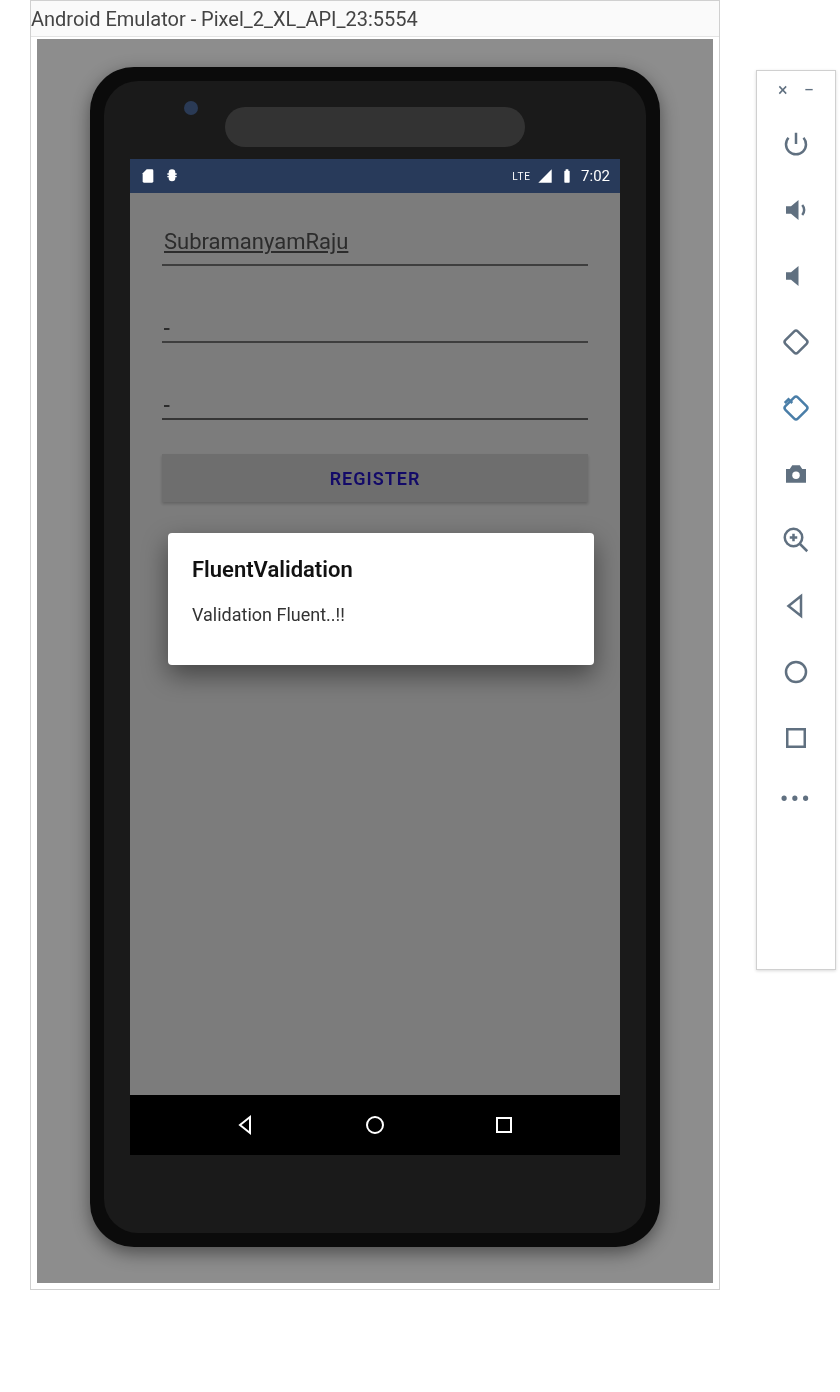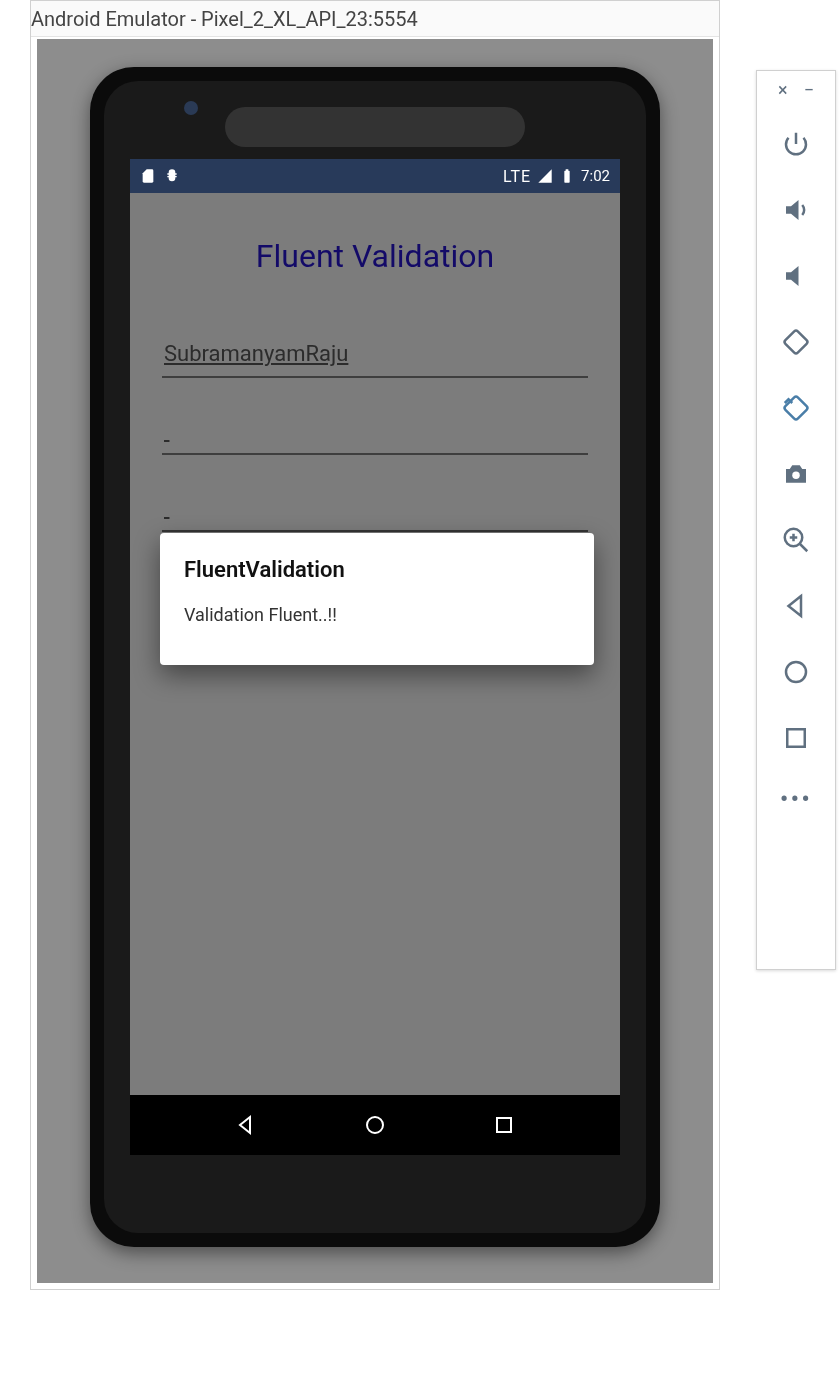--- a/index.html
+++ b/index.html
@@ -47,21 +47,21 @@
   }
 
   
   .statusbar {
     height: 34px; background: #283a5a; color: #fff; display: flex; align-items: center;
     padding: 0 10px; font-size: 15px;
   }
   .statusbar .left { display: flex; gap: 8px; align-items: center; }
   .statusbar .right { margin-left: auto; display: flex; gap: 6px; align-items: center; }
   .sb-ic { width: 16px; height: 16px; fill: #fff; }
-  .lte { font-size: 16px; letter-spacing: 1px; }
+  .lte { font-size: 10px; letter-spacing: 1px; }
 
   
   .app {
     position: relative; height: calc(100% - 34px); background: #eeeeee; padding: 30px 28px 0 28px;
   }
   .page-title {
     text-align: center; font-size: 32px; color: #2515c8; margin-top: 14px; margin-bottom: 60px;
   }
   .field {
     margin: 0 4px 34px 4px; border-bottom: 2px solid #777; padding: 6px 2px 10px 2px;
@@ -75,21 +75,21 @@
     box-shadow: 0 2px 3px rgba(0,0,0,0.2);
   }
 
   
   .scrim {
     position: absolute; inset: 0; background: rgba(0,0,0,0.48);
   }
 
   
   .dialog {
-    position: absolute; left: 30px; right: 26px; top: 340px;
+    position: absolute; left: 38px; right: 26px; top: 340px;
     background: #fff; border-radius: 4px; padding: 24px 16px 14px 24px;
     box-shadow: 0 10px 26px rgba(0,0,0,0.45);
   }
   .dialog-title { font-size: 22px; font-weight: 600; color: #111; margin-bottom: 22px; }
   .dialog-msg { font-size: 18px; color: #333; margin-bottom: 26px; }
   .dialog-actions { display: flex; justify-content: flex-end; }
   .dialog-ok { color: #e91e63; font-weight: 600; font-size: 17px; padding: 10px 12px; }
 
   
   .navbar {
@@ -144,21 +144,20 @@
                     <path d="M2 22h20V2z"></path>
                   </svg>
                 <svg class="sb-ic" viewBox="0 0 24 24">
                     <path d="M15 4h-1V2h-4v2H9a1 1 0 0 0-1 1v16a1 1 0 0 0 1 1h6a1 1 0 0 0 1-1V5a1 1 0 0 0-1-1z"></path>
                   </svg>
                 <span>7:02</span>
               </div>
             </div>
 
             <div class="app">
-              <div class="page-title">Fluent Validation</div>
 
               <div class="field">
                 <span>SubramanyamRaju</span>
               </div>
               <div class="field">&nbsp;</div>
               <div class="field fourth">&nbsp;</div>
 
               <div class="register-btn">
                 <span>REGISTER</span>
               </div>

